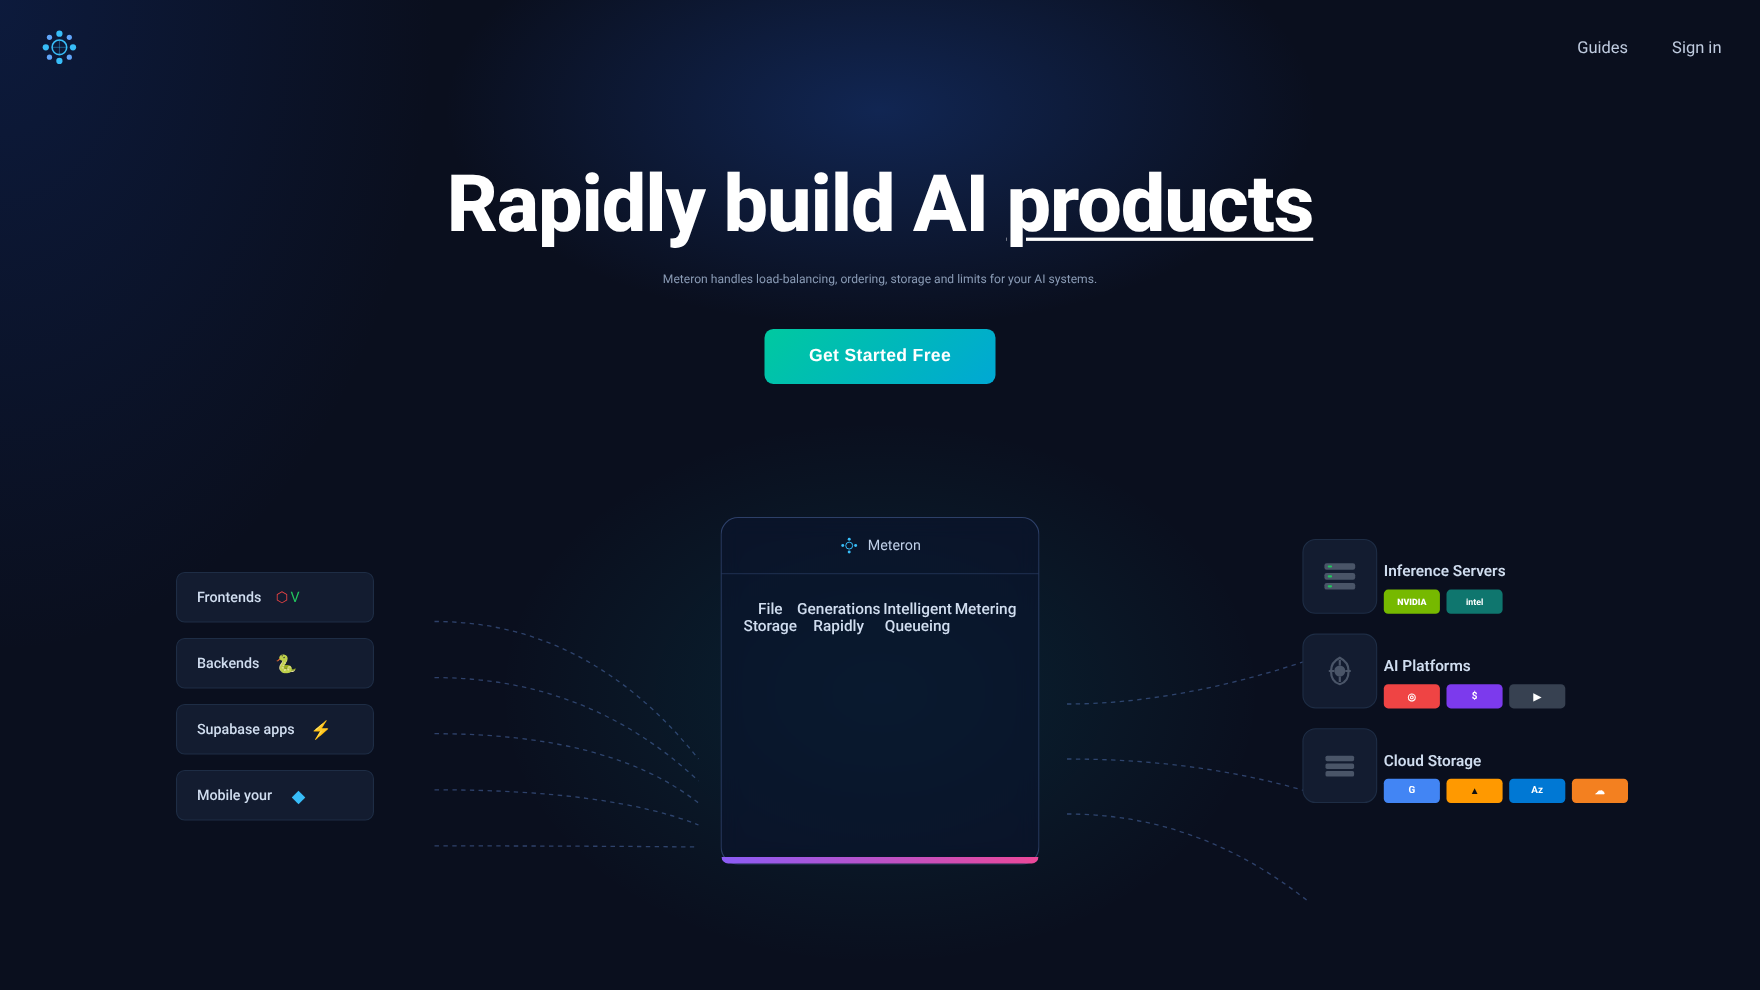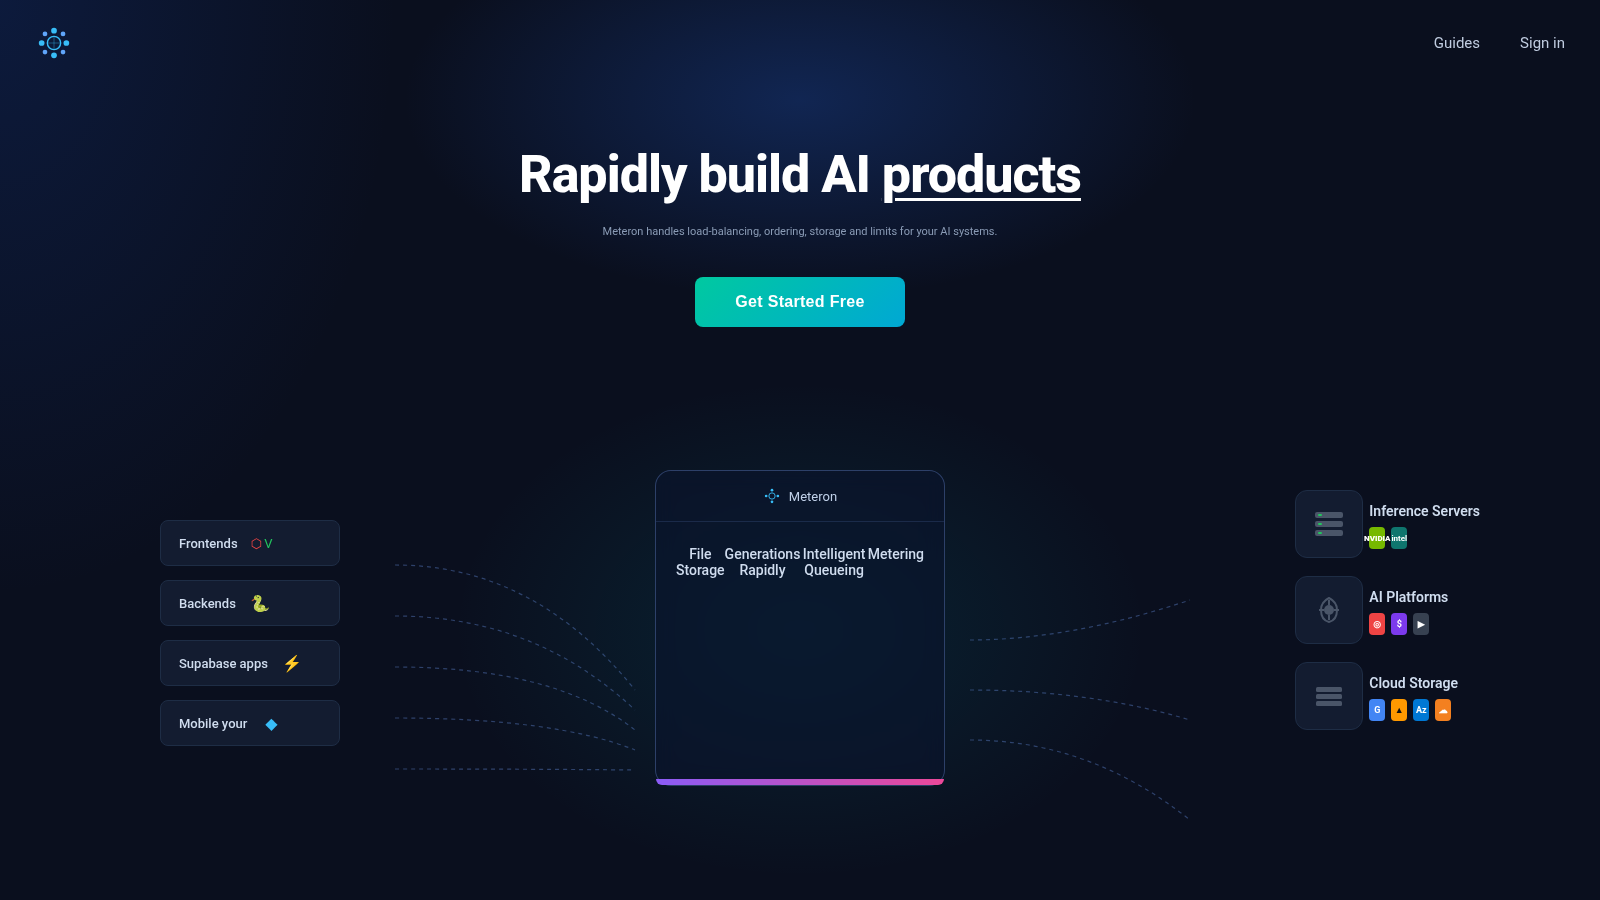--- a/index.html
+++ b/index.html
@@ -81,21 +81,21 @@
 
     
     .hero {
       position: relative;
       z-index: 5;
       text-align: center;
       padding-top: 60px;
     }
 
     .hero-title {
-      font-size: 52px;
+      font-size: 72px;
       font-weight: 800;
       line-height: 1.1;
       color: #ffffff;
       letter-spacing: -1px;
     }
 
     .hero-title-underline {
       text-decoration: underline;
       text-decoration-thickness: 3px;
       text-underline-offset: 6px;
@@ -225,21 +225,21 @@
       position: absolute;
       right: 120px;
       top: 20px;
       display: flex;
       flex-direction: column;
       gap: 18px;
     }
 
     .right-card {
       display: flex;
-      align-items: center;
+      align-items: flex-end;
       gap: 6px;
     }
 
     .right-card-icon-box {
       width: 68px;
       height: 68px;
       background: #131c30;
       border: 1px solid #1e2d45;
       border-radius: 12px;
       display: flex;
@@ -261,21 +261,21 @@
       margin-bottom: 8px;
     }
 
     .right-card-logos {
       display: flex;
       gap: 6px;
       flex-wrap: wrap;
     }
 
     .logo-badge {
-      width: 16px;
+      width: 51px;
       height: 22px;
       border-radius: 4px;
       display: flex;
       align-items: center;
       justify-content: center;
       font-size: 9px;
       font-weight: 700;
       color: white;
     }
   </style>

